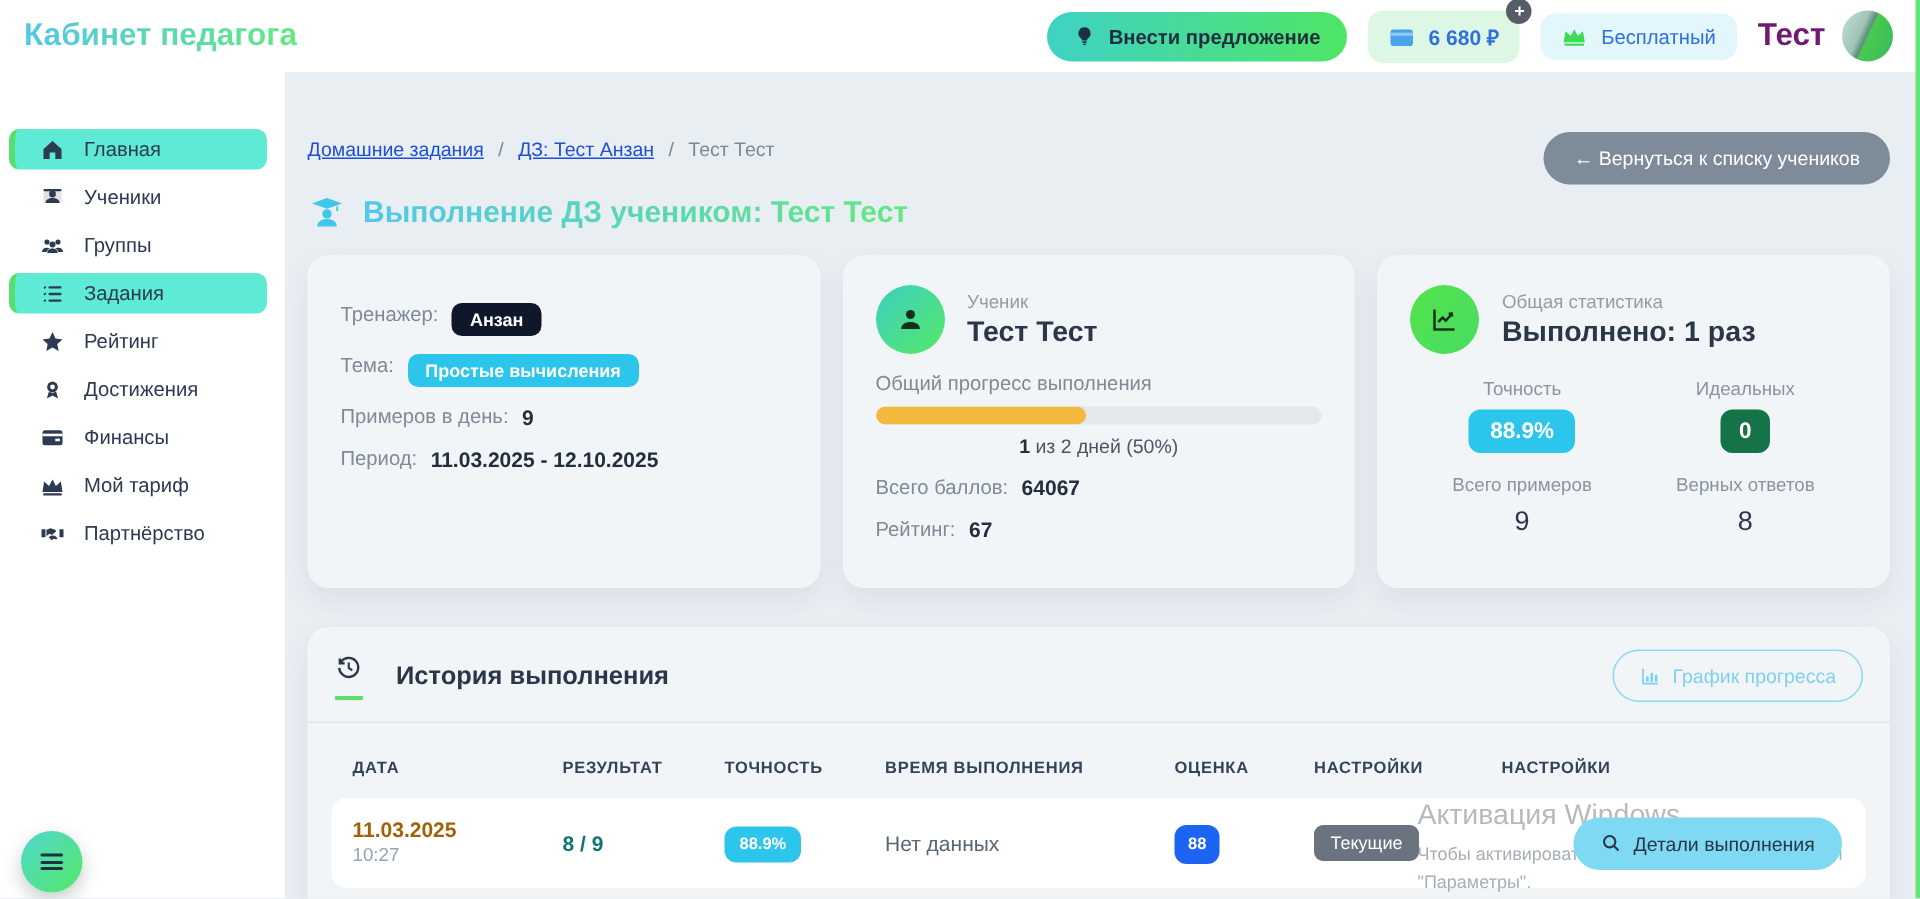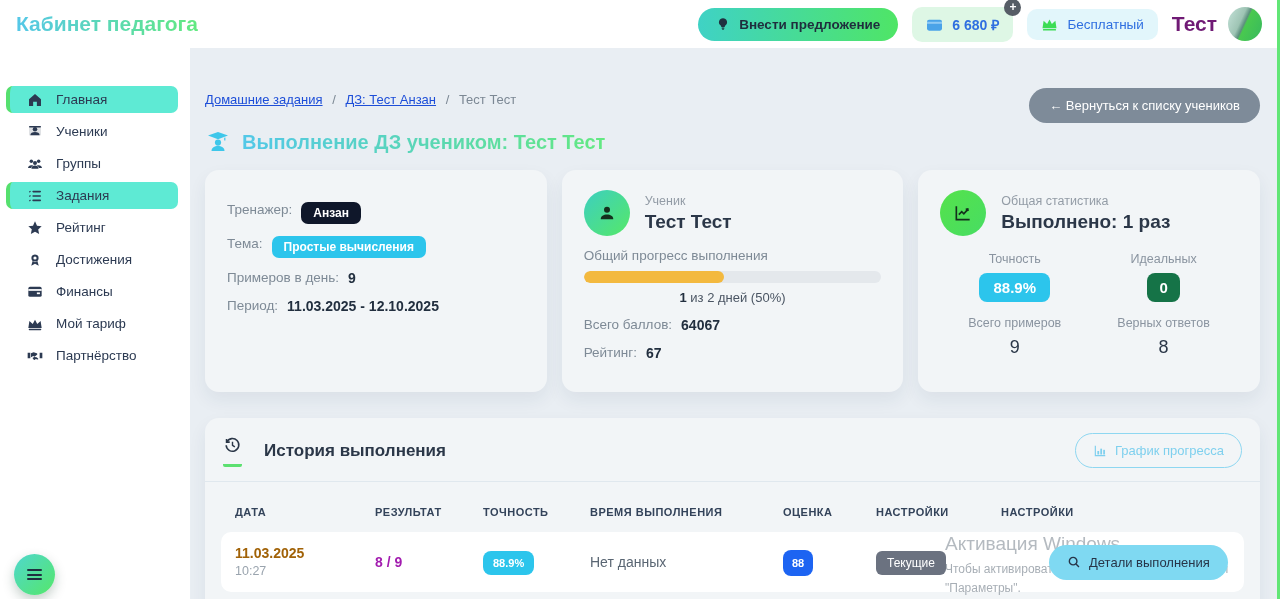--- a/index.html
+++ b/index.html
@@ -85,21 +85,21 @@
   .chart-btn { margin-left:auto; background:transparent; border:1.5px solid #8ed7f1; color:#7fd0ee;
     border-radius:19px; padding:9px 17px; font-size:13px; display:flex; align-items:center; gap:8px;
     cursor:pointer; font-family:inherit; }
   .hist-divider { border-top:1px solid #e0e8ee; }
   .tablewrap { padding:14px 16px 0 16px; }
   .thead, .trow { display:grid; grid-template-columns:140px 108px 107px 193px 93px 125px 1fr; align-items:center; }
   .thead { padding:10px 14px 14px 14px; font-size:11px; font-weight:bold; color:#33435a; letter-spacing:.5px; }
   .trow { background:#fff; border-radius:10px; padding:10px 14px; min-height:60px; }
   .cell-date b { display:block; font-size:14px; color:#a16207; }
   .cell-date span { font-size:12.5px; color:#9aa4ae; }
-  .cell-result { font-weight:bold; font-size:14px; color:#a21caf; }
+  .cell-result { font-weight:bold; font-size:14px; color:#0f766e; }
   .badge-acc { background:#2cc5ec; color:#fff; font-weight:bold; font-size:11px; padding:6px 10px; border-radius:8px; }
   .cell-plain { font-size:14px; color:#5a6673; }
   .badge-grade { background:#1d64f2; color:#fff; font-weight:bold; font-size:11px; padding:7px 9px; border-radius:8px; }
   .badge-settings { background:#6b7280; color:#fff; font-size:12px; padding:5px 11px; border-radius:6px; }
   .details-btn { position:relative; z-index:6; background:#7fd9f2; border:none; border-radius:19px;
     padding:10px 18px; font-size:13px; color:#273548; display:flex; align-items:center; gap:8px;
     cursor:pointer; font-family:inherit; }
   .cell-actions { display:flex; justify-content:flex-start; padding-left:48px; }
 
   

